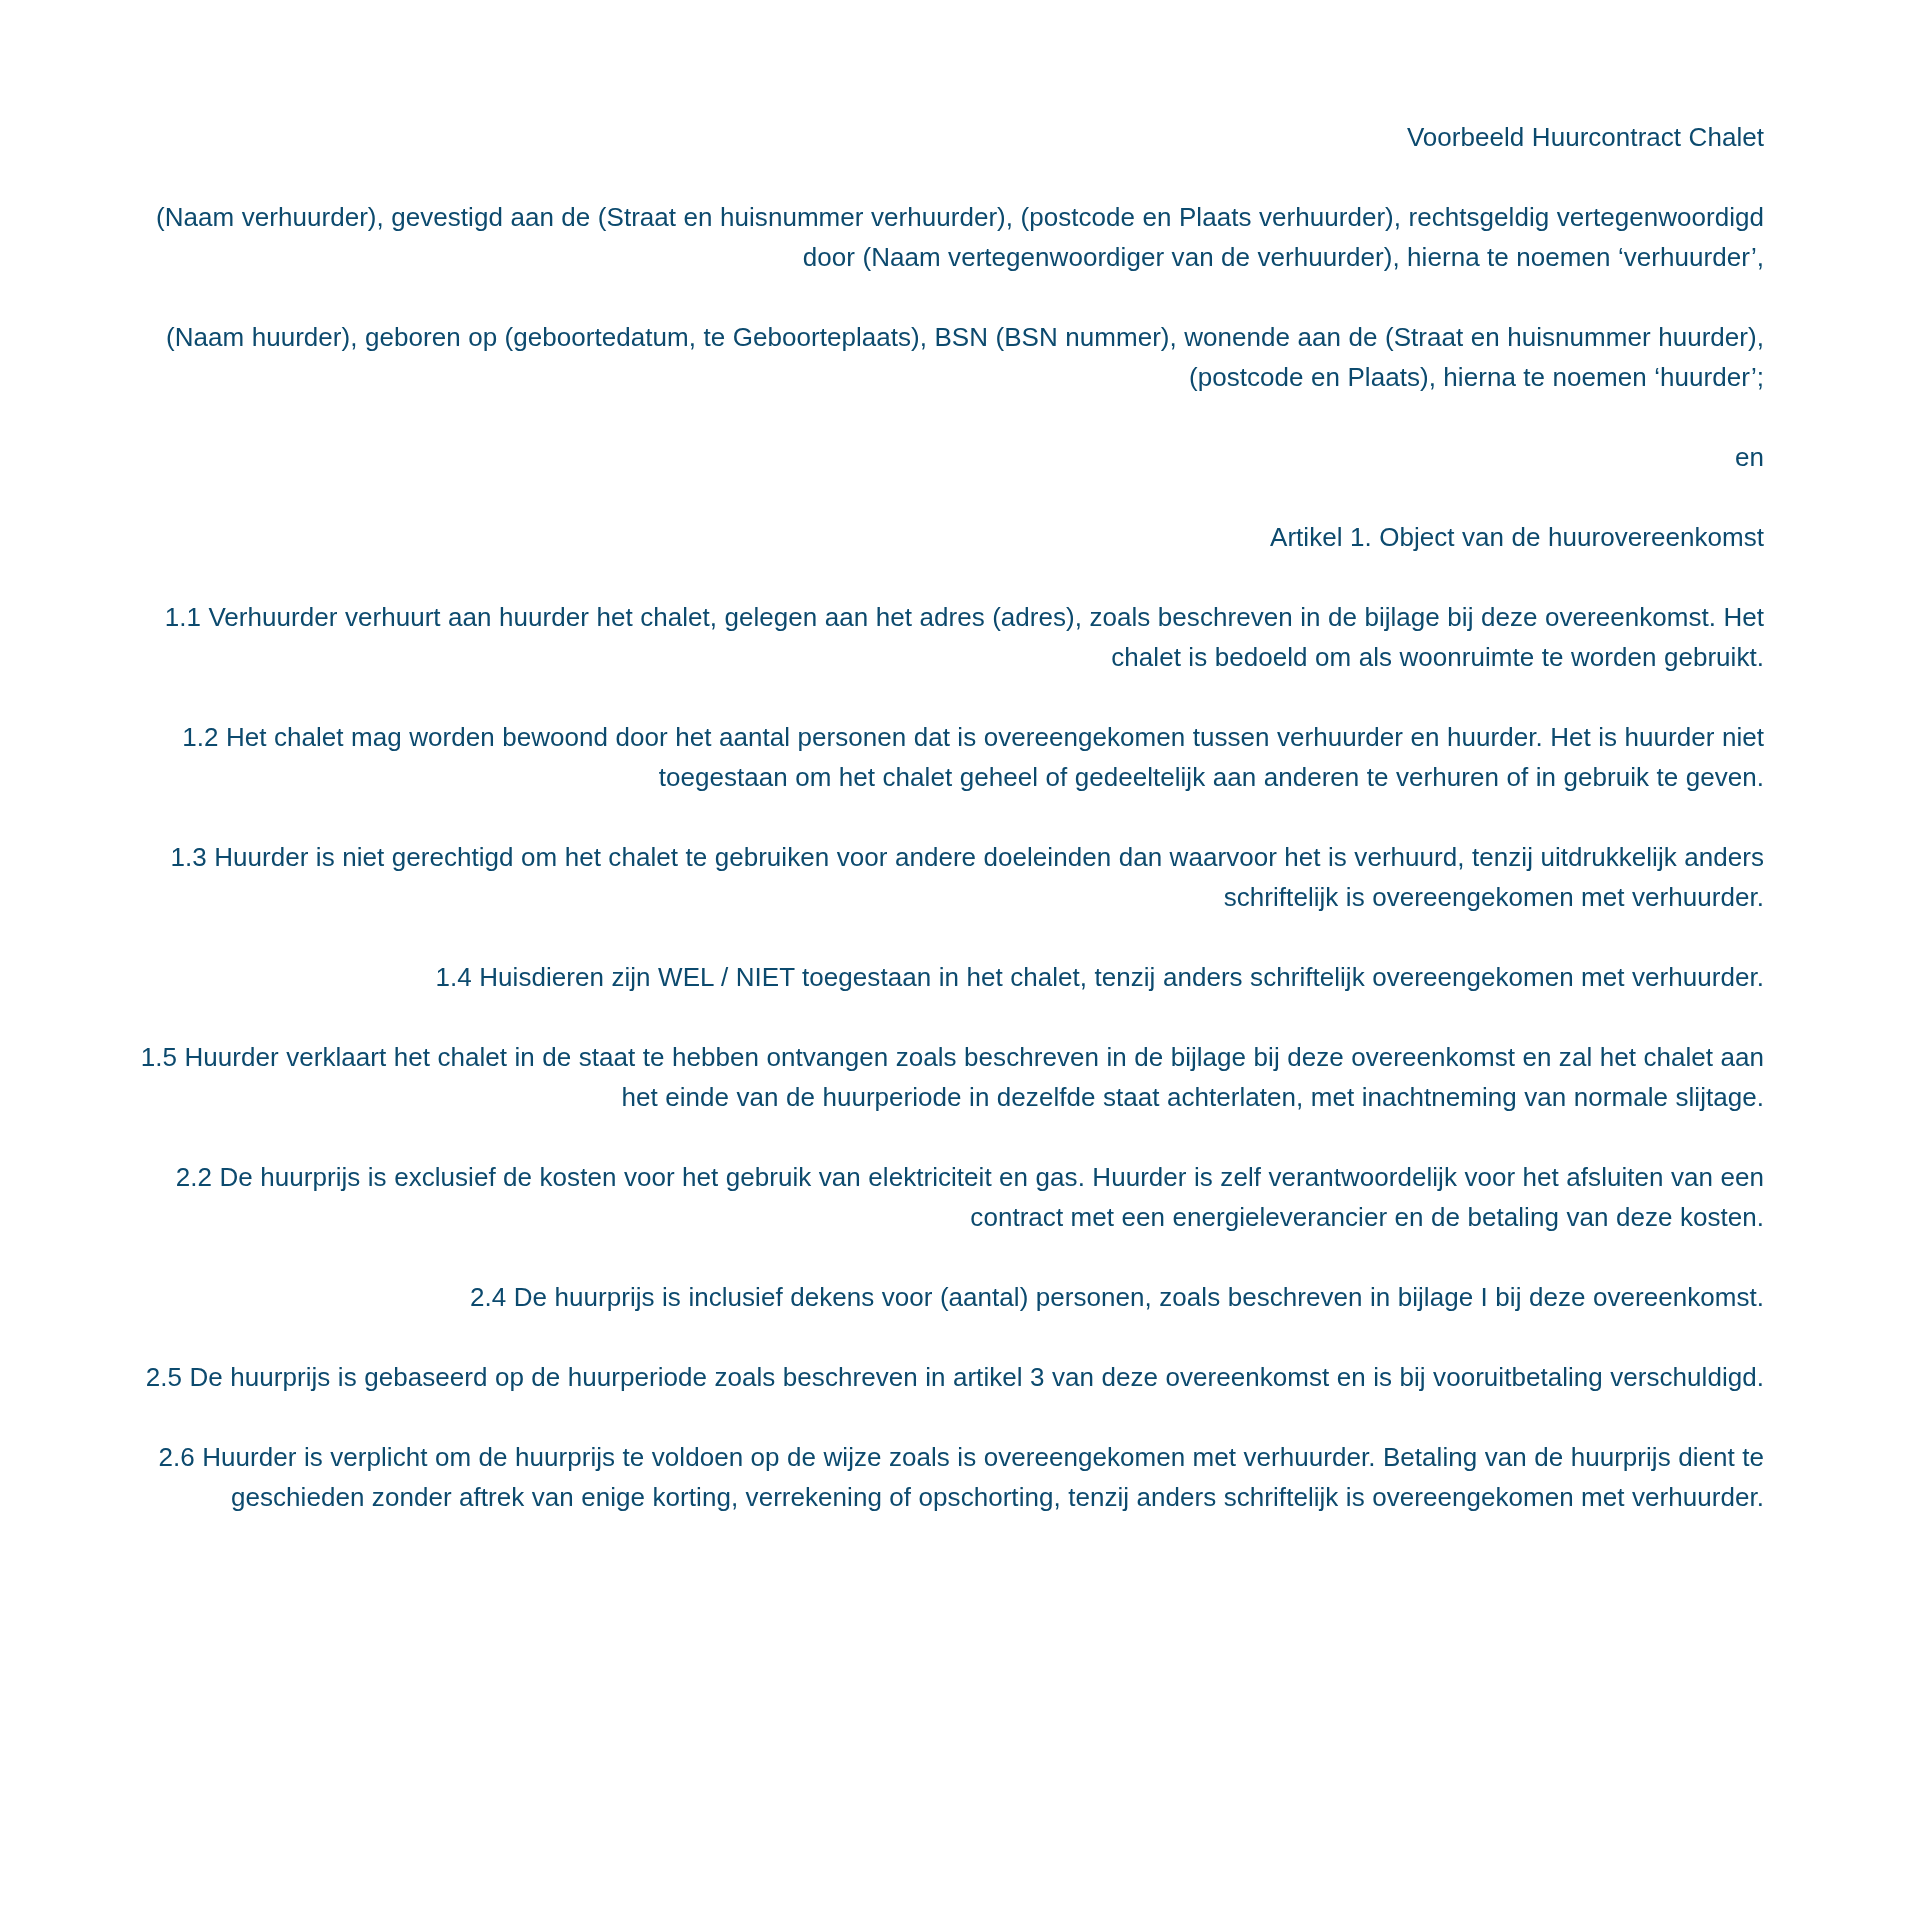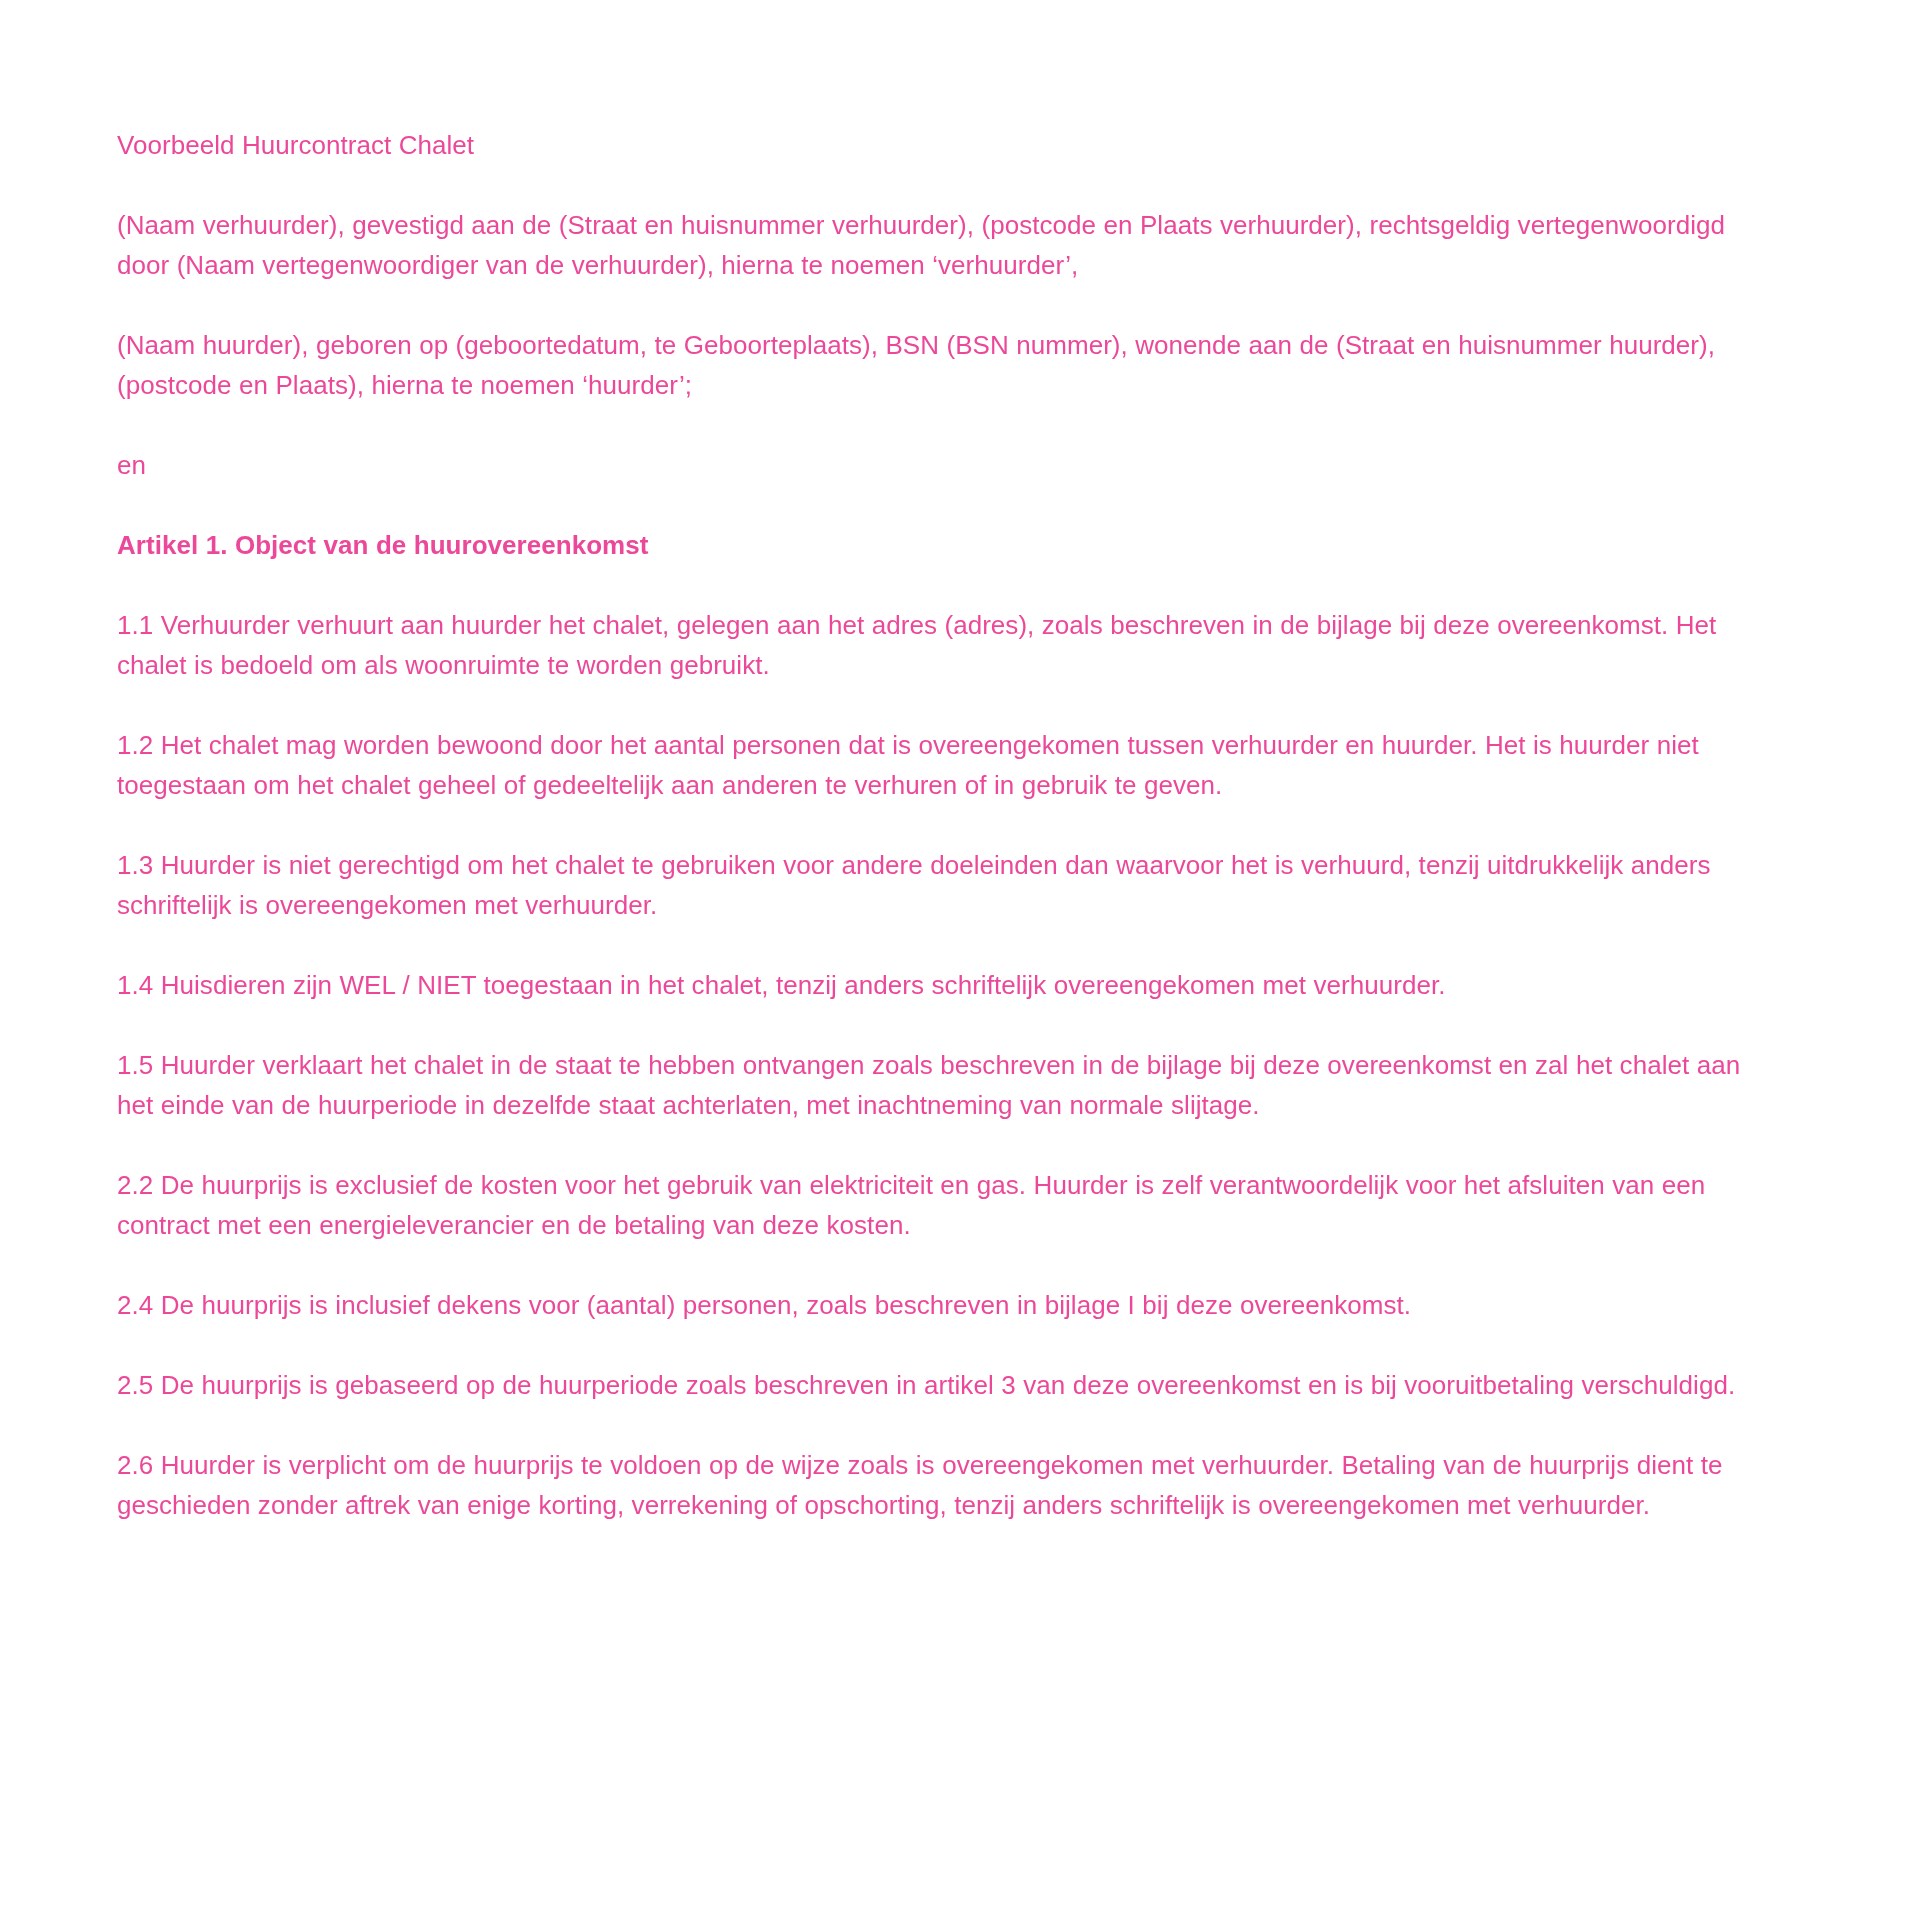--- a/index.html
+++ b/index.html
@@ -21,28 +21,28 @@
     background: #ffffff;
     box-sizing: border-box;
     padding: 117px 147px 0 117px;
   }
   #doc-body {
     width: 1647px;
   }
   .para {
     font-size: 26px;
     line-height: 40px;
-    margin: 8px 0 40px 0;
-    text-align: left;
+    margin: 0 0 40px 0;
+    text-align: right;
     letter-spacing: 0.04px;
     word-spacing: 0.2px;
-    color: #ec4899;
+    color: #0c4a6e;
   }
   .para.heading {
-    font-weight: bold;
+    font-weight: normal;
   }
   .para.nospace-after {
     margin-bottom: 0;
   }
 </style>
 </head>
 <body>
 
 <div id="page">
   <div id="doc-body">

